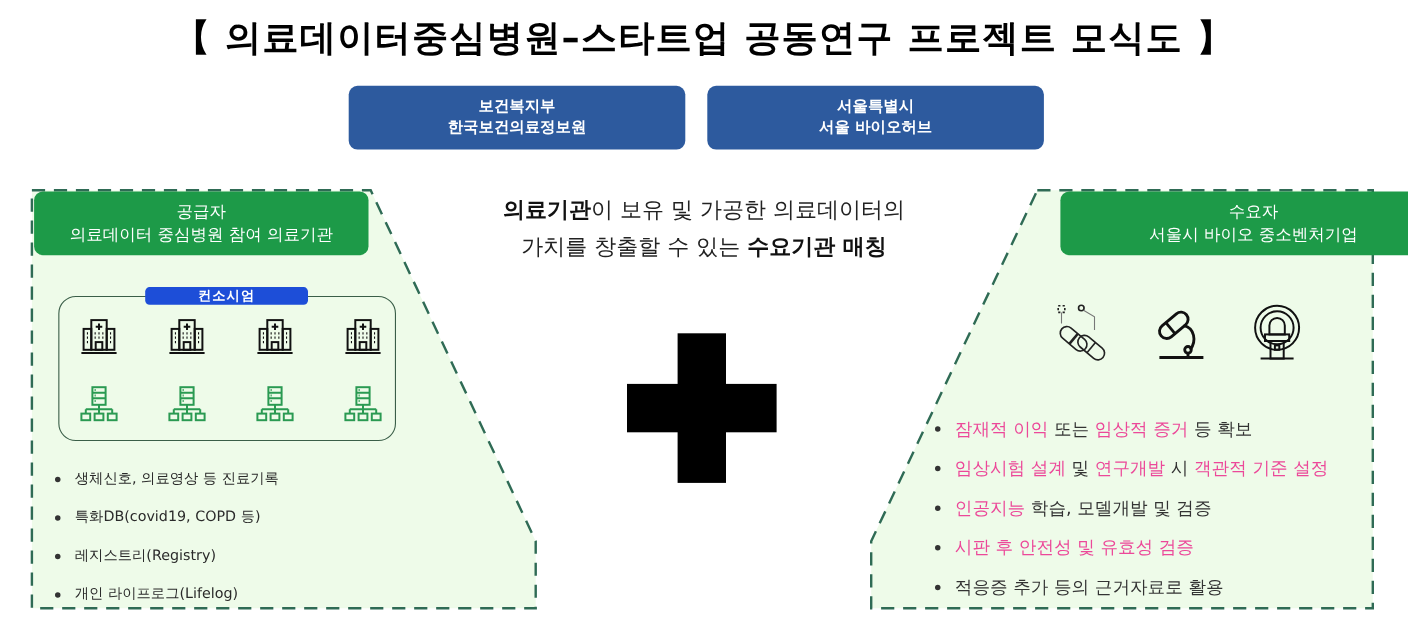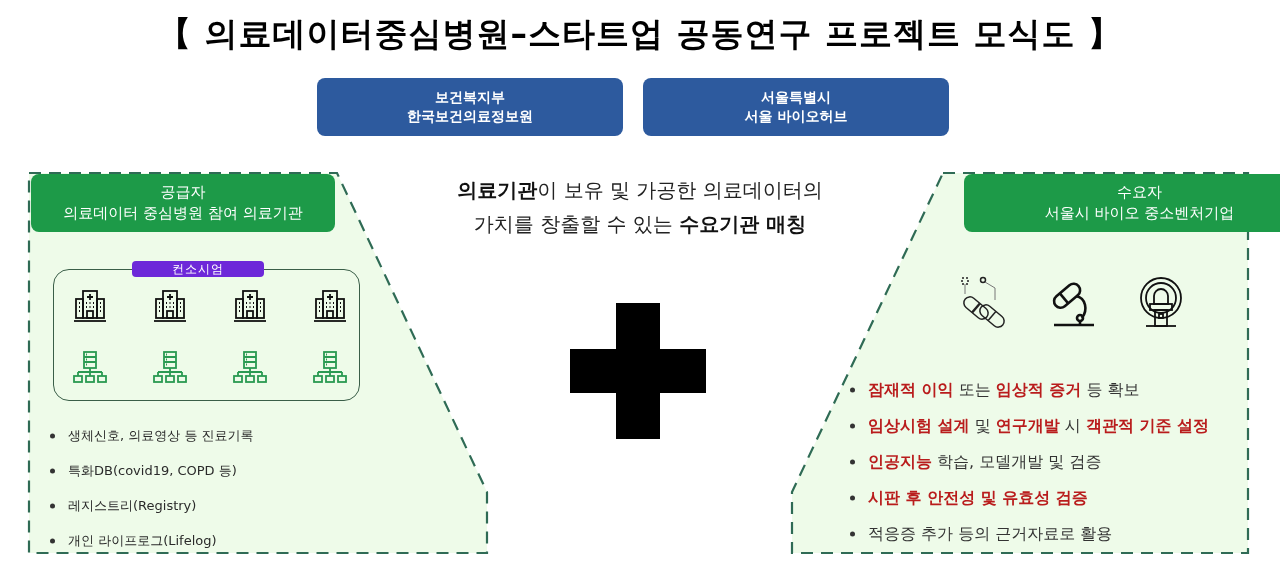--- a/index.html
+++ b/index.html
@@ -29,39 +29,39 @@
       font-size: 15px; font-weight: normal; line-height: 21px;
     }
     .panel-header.left { left: 31px; width: 304px; }
     .panel-header.right { left: 964px; width: 351px; }
 
     .consortium {
       position: absolute; left: 53px; top: 269px; width: 307px; height: 132px;
       border: 1.5px solid #3a5e48; border-radius: 16px;
     }
     .consortium-label {
-      position: absolute; left: 132px; top: 261px; width: 132px; height: 16px;
-      background: #6d28d9; border-radius: 4px; color: #fff; font-size: 12px; font-weight: normal;
+      position: absolute; left: 132px; top: 261px; width: 148px; height: 16px;
+      background: #1d4ed8; border-radius: 4px; color: #fff; font-size: 12px; font-weight: bold;
       display: flex; align-items: center; justify-content: center; letter-spacing: 1px;
     }
     .hosp-row { position: absolute; left: 70px; top: 286px; width: 280px; display: flex; justify-content: space-between; }
     .net-row { position: absolute; left: 70px; top: 348px; width: 280px; display: flex; justify-content: space-between; }
     .icon-cell { width: 40px; height: 40px; display: flex; align-items: center; justify-content: center; }
 
     .bullets { position: absolute; list-style: none; }
     .bullets li { position: relative; padding-left: 22px; white-space: nowrap; }
     .bullets li::before {
       content: ""; position: absolute; left: 4px; top: 50%; width: 5px; height: 5px;
       background: #333; border-radius: 50%; transform: translateY(-50%);
     }
     .bullets.left { left: 46px; top: 418px; font-size: 13px; color: #2a2a2a; }
     .bullets.left li { height: 35px; line-height: 35px; }
     .bullets.right { left: 846px; top: 372px; font-size: 16px; color: #222; }
     .bullets.right li { height: 36px; line-height: 36px; }
-    .b { font-weight: bold; color: #b91c1c; }
+    .b { font-weight: normal; color: #ec4899; }
     .n { font-weight: normal; color: #333; margin-top: 32px; }
 
     .center-text {
       position: absolute; left: 390px; top: 173px; width: 500px; text-align: center;
       font-size: 20px; line-height: 34px; color: #222;
     }
     .center-text .b { font-weight: bold; color: #111; }
 
     .plus { position: absolute; left: 570px; top: 303px; width: 136px; height: 136px; }
     .plus .v { position: absolute; left: 46px; top: 0; width: 44px; height: 136px; background: #000; }

